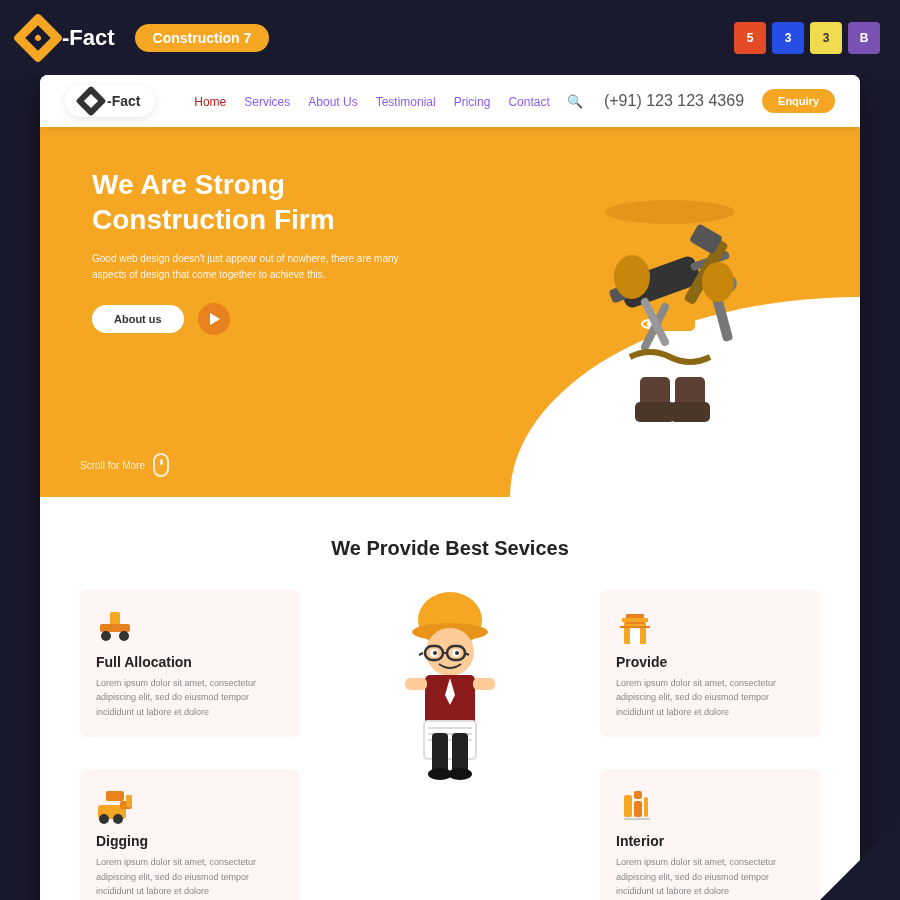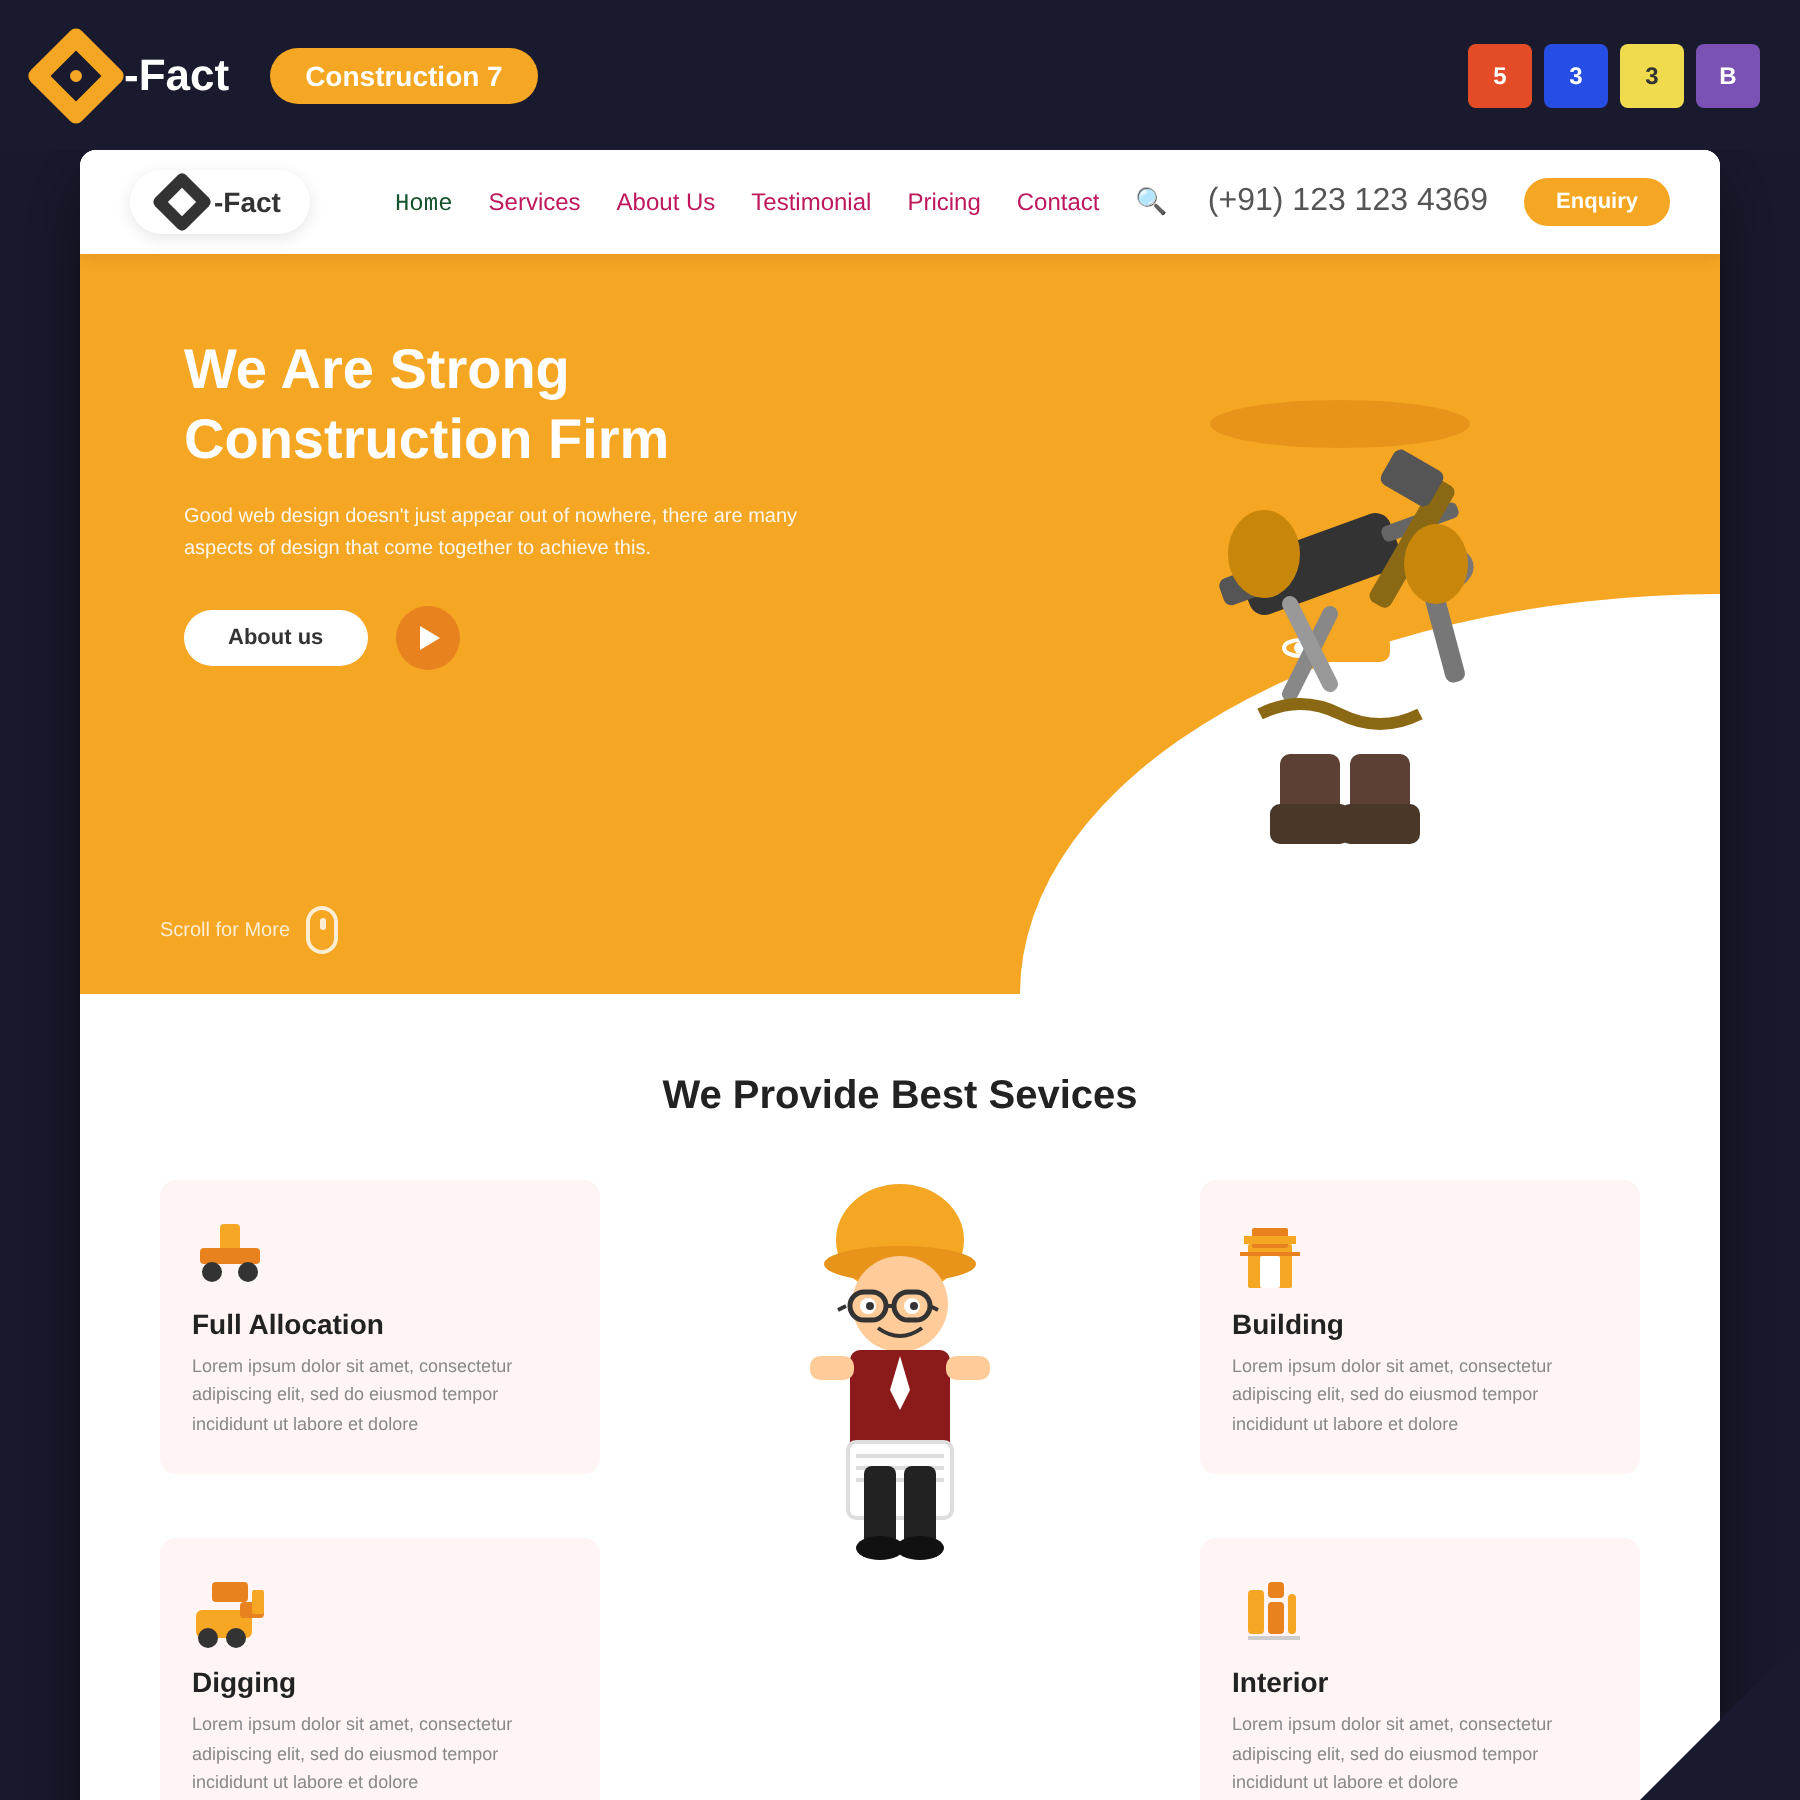--- a/index.html
+++ b/index.html
@@ -156,27 +156,26 @@
     .site-nav-links {
       margin-left: auto;
       display: flex;
       align-items: center;
       gap: 18px;
       list-style: none;
     }
 
     .site-nav-links a {
       font-size: 12px;
-      color: #be185d;
+      color: #8b5cf6;
       text-decoration: none;
     }
 
     .site-nav-links a.active {
-      color: #14532d;
-      font-family: Liberation Mono, monospace;
+      color: #b91c1c;
     }
 
     .nav-phone {
       font-size: 16px;
       color: #555;
       margin-left: 2px;
     }
 
     .nav-search-icon {
       font-size: 13px;
@@ -566,21 +565,21 @@
         <div class="service-card">
           <div class="svc-icon-wrap">
             <svg width="38" height="38" viewBox="0 0 38 38">
               <rect x="8" y="14" width="22" height="22" rx="1" fill="#f5a623"></rect>
               <rect x="4" y="18" width="30" height="2" fill="#e8821e"></rect>
               <rect x="14" y="20" width="10" height="16" rx="1" fill="white"></rect>
               <rect x="10" y="6" width="18" height="10" rx="1" fill="#e8821e"></rect>
               <rect x="6" y="10" width="26" height="4" fill="#f5a623"></rect>
             </svg>
           </div>
-          <div class="service-name">Building</div>
+          <div class="service-name">Provide</div>
           <div class="service-desc">Lorem ipsum dolor sit amet, consectetur adipiscing elit, sed do eiusmod tempor incididunt ut labore et dolore</div>
         </div>
 
         <div class="service-card">
           <div class="svc-icon-wrap">
             <svg width="38" height="38" viewBox="0 0 38 38">
               <rect x="8" y="8" width="8" height="22" rx="2" fill="#f5a623"></rect>
               <rect x="18" y="4" width="8" height="8" rx="2" fill="#e8821e"></rect>
               <rect x="18" y="14" width="8" height="16" rx="2" fill="#e8821e"></rect>
               <rect x="28" y="10" width="4" height="20" rx="2" fill="#f5a623"></rect>

